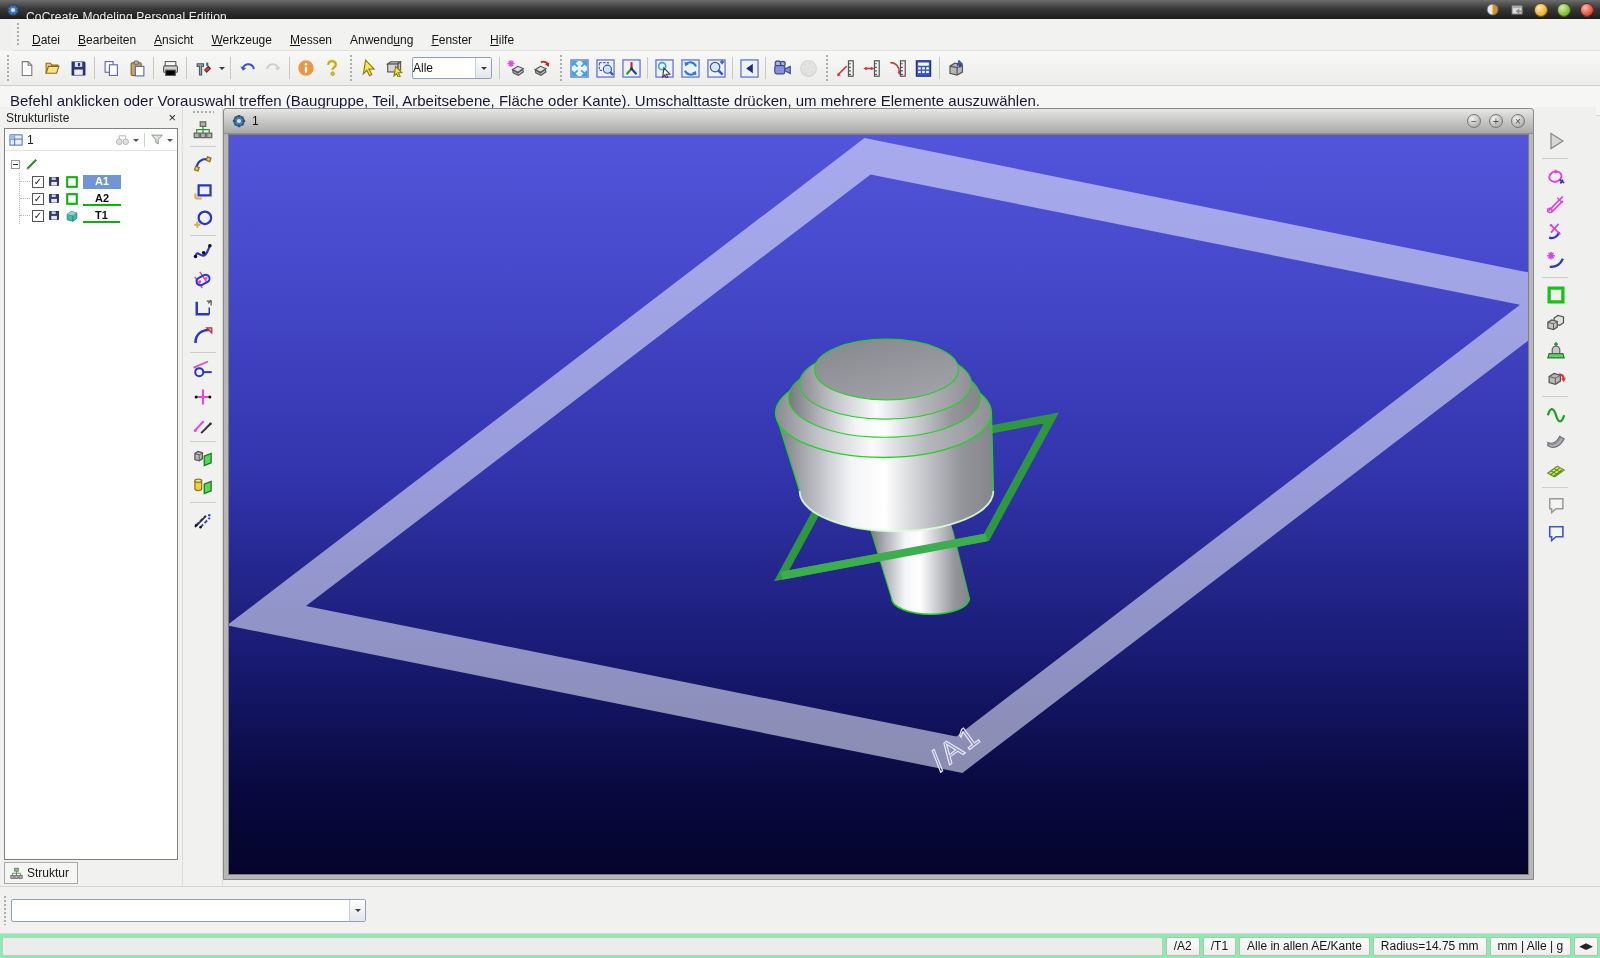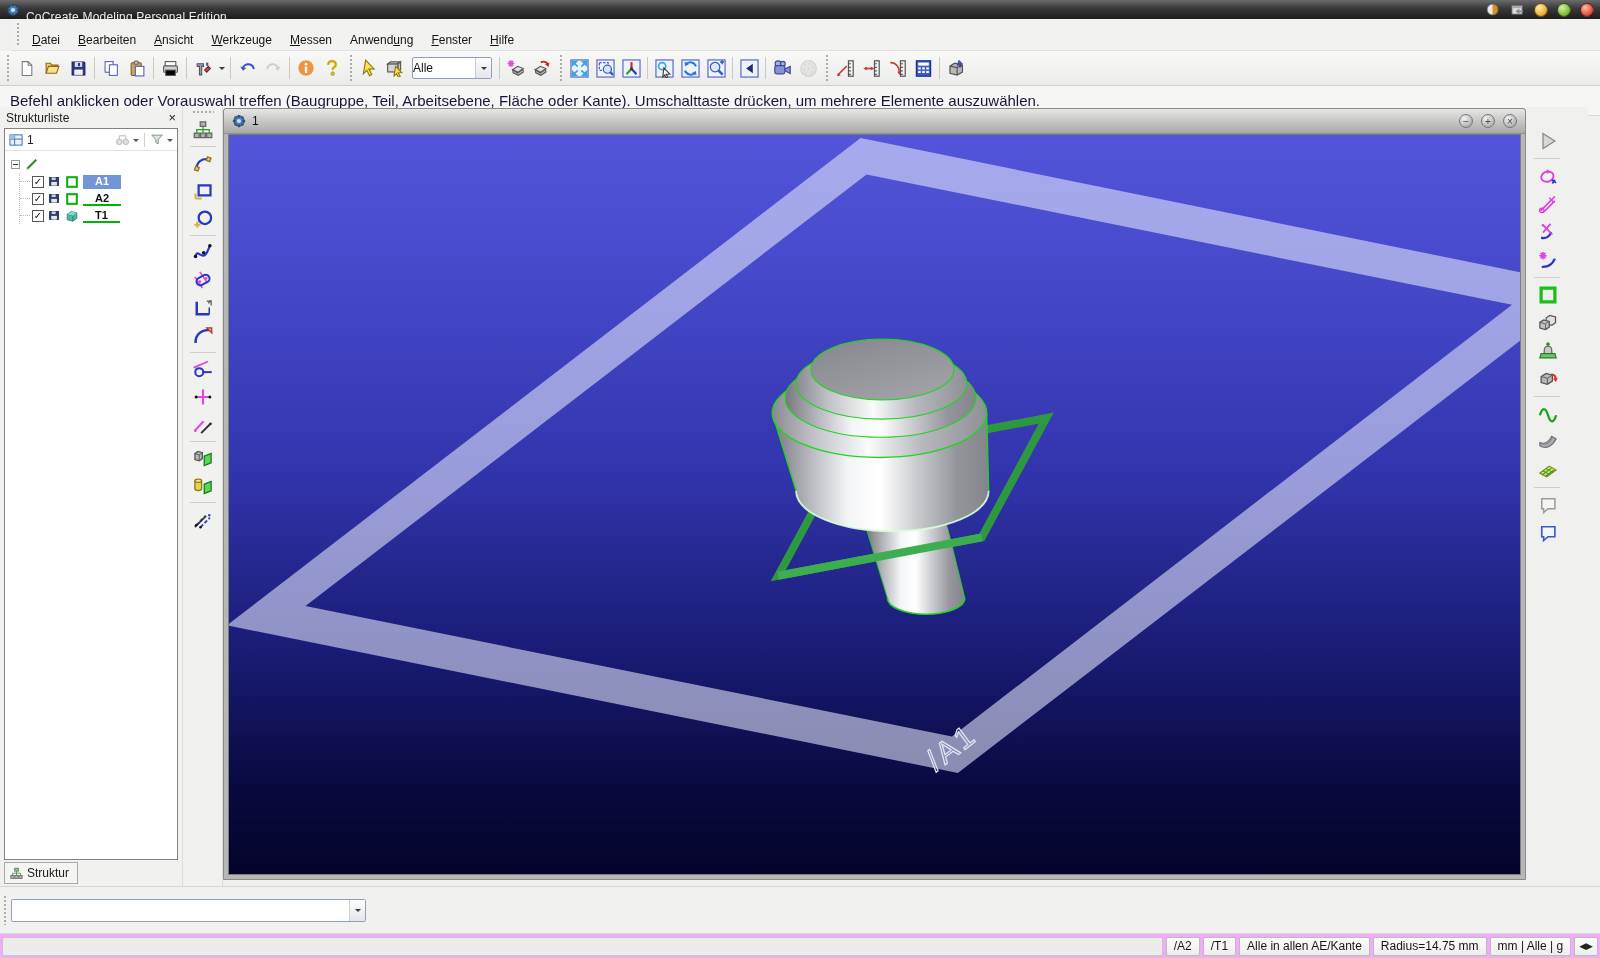--- a/index.html
+++ b/index.html
@@ -40,21 +40,21 @@
   .combo .combo-value { padding:0 0; flex:1; }
   .combo .combo-arrow { width:16px; height:100%; display:flex; align-items:center;
     justify-content:center; border-left:1px solid #c4cede; background:linear-gradient(#fdfdfd,#e4e6ea); }
   .alle-combo { width:80px; margin:0 4px; }
 
   
   .promptbar { height:30px; background:#f6f6f4; border-bottom:1px solid #d8d8d6;
     display:flex; align-items:center; font-size:15px; color:#16163a; padding-left:10px;text-align:right; }
 
   
-  .workarea { position:absolute; top:107px; left:0; right:12px; height:779px; display:flex; }
+  .workarea { position:absolute; top:107px; left:0; right:4px; height:779px; display:flex; }
 
   
   .dock { width:183px; flex:0 0 auto; display:flex; flex-direction:column;
     background:#f1f1ef; border-right:1px solid #dcdcda; }
   .dock-header { height:21px; display:flex; align-items:center; font-size:12px; color:#1c1c1c;
     padding:0 6px; }
   .dock-close { margin-left:auto; font-size:13px; color:#222; background:none; border:none; line-height:1; }
   .treebox { flex:1; margin:0 4px; background:#fff; border:1px solid #828280; display:flex; flex-direction:column; }
   .tree-toolbar { height:22px; border-bottom:1px solid #e3e3e1; display:flex; align-items:center;
     padding:0 4px; gap:3px; font-size:12px; color:#222; }
@@ -104,21 +104,21 @@
     align-items:flex-start; padding:20px 0 0 8px; }
   .rtools .hsep { margin:3px 0; }
 
   
   .combo-row { position:absolute; left:0; right:0; top:886px; height:47px; background:#f1f1ef;
     border-top:1px solid #d6d6d4; display:flex; align-items:center; }
   .vdots { width:4px; height:30px; margin:0 4px 0 3px;
     background-image:radial-gradient(#adadab 1px, transparent 1.1px); background-size:4px 4px; }
   .cmd-combo { width:355px; height:23px; }
 
-  .statusbar { position:absolute; left:0; right:0; top:933px; height:25px; background:#f0abfc;
+  .statusbar { position:absolute; left:0; right:0; top:933px; height:25px; background:#86efac;
     border-top:1px solid #d6d6d4; display:flex; align-items:center; padding:4px 2px; }
   .status-left { flex:1; height:19px; border:1px solid #c6c6c4; background:#ececea; border-radius:2px; }
   .cell { height:19px; border:1px solid #bcbcba; background:linear-gradient(#fdfdfc,#ededeb);
     border-radius:2px; display:flex; align-items:center; padding:0 7px; font-size:12px;
     color:#161616; margin-left:3px; white-space:nowrap; }
   .cell.arrows { padding:0 4px; font-size:9px; letter-spacing:0; color:#222; }
 </style>
 </head>
 <body>
 

